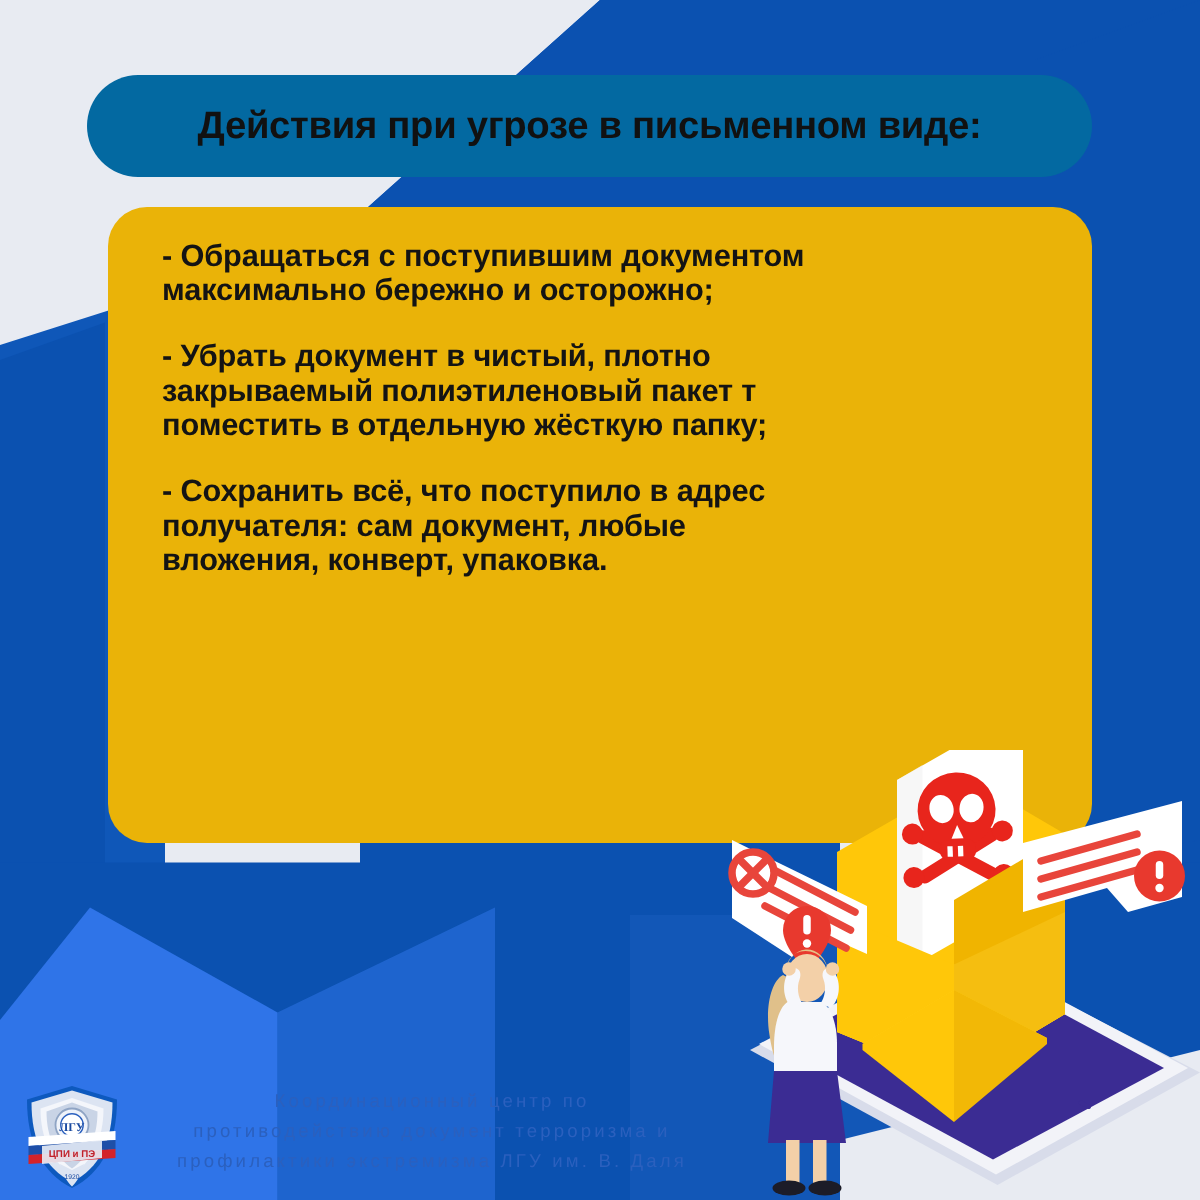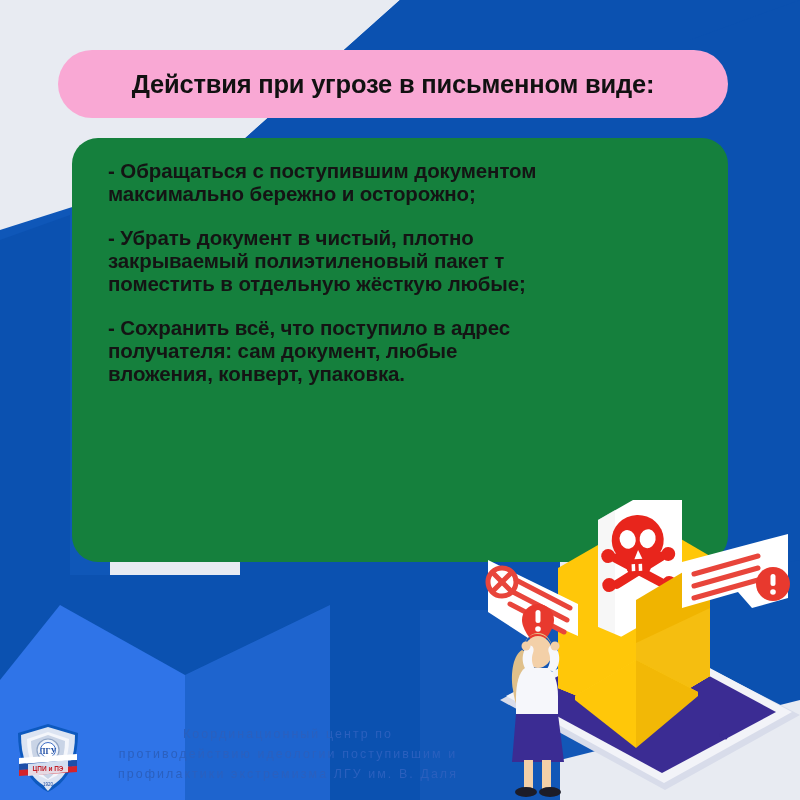--- a/index.html
+++ b/index.html
@@ -24,21 +24,21 @@
     height: 800px;
   }
 
   
   .title-pill {
     position: absolute;
     left: 58px;
     top: 50px;
     width: 670px;
     height: 68px;
-    background: #f9a8d4;
+    background: #0369a1;
     border-radius: 34px;
     display: flex;
     align-items: center;
     justify-content: center;
     z-index: 20;
   }
   .title-text {
     font-size: 25.5px;
     font-weight: bold;
     color: #111111;
@@ -46,21 +46,21 @@
     white-space: nowrap;
   }
 
   
   .content-card {
     position: absolute;
     left: 72px;
     top: 138px;
     width: 656px;
     height: 424px;
-    background: #15803d;
+    background: #eab308;
     border-radius: 26px;
     z-index: 15;
   }
   .bullet-list {
     position: absolute;
     left: 36px;
     top: 22px;
     right: 18px;
   }
   .bullet {
@@ -148,21 +148,21 @@
   <div class="title-pill">
     <span class="title-text">Действия при угрозе в письменном виде:</span>
   </div>
 
   <div class="content-card">
     <div class="bullet-list">
       <div class="bullet">- Обращаться с поступившим документом
 максимально бережно и осторожно;</div>
       <div class="bullet">- Убрать документ в чистый, плотно
 закрываемый полиэтиленовый пакет т
-поместить в отдельную жёсткую любые;</div>
+поместить в отдельную жёсткую папку;</div>
       <div class="bullet">- Сохранить всё, что поступило в адрес
 получателя: сам документ, любые
 вложения, конверт, упаковка.</div>
     </div>
   </div>
 
   <svg class="illustration" viewBox="0 0 340 300">
 
     <g>
       <polygon points="30,200 165,130 330,215 195,290" fill="#D8DCEA"></polygon>
@@ -289,17 +289,17 @@
         <path d="M5,48 L63,44 L63,50 L5,54 Z" fill="#D4232A"></path>
       </g>
 
       <path d="M14,42 L54,38 L54,50 L14,54 Z" fill="#E8EDF6" opacity="0.9"></path>
       <text x="34" y="49" font-size="6.5" font-weight="bold" fill="#C0202A" text-anchor="middle">ЦПИ и ПЭ</text>
 
       <path d="M34,58 L42,54 C40,62 37,66 34,69 C31,66 28,62 26,54 Z" fill="#DCE4F2"></path>
       <text x="34" y="64" font-size="4.5" fill="#1B4AA0" text-anchor="middle">1920</text>
     </svg>
     <div class="footer-text">Координационный центр по
-противодействию идеологии поступившим и
+противодействию документ терроризма и
 профилактики экстремизма ЛГУ им. В. Даля</div>
   </div>
 
 </div>
 
 </body></html>

